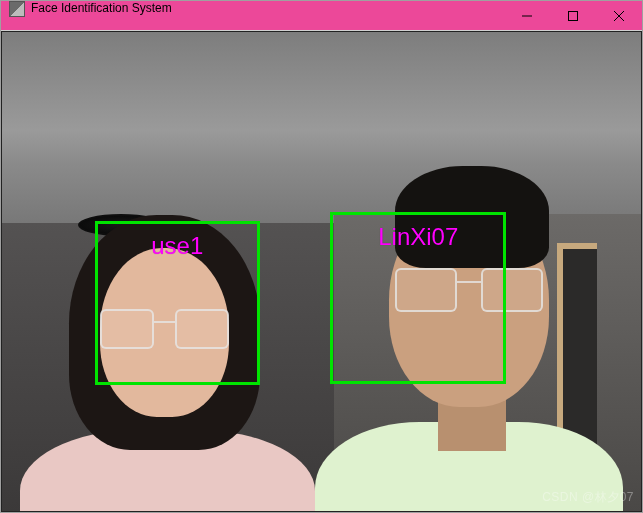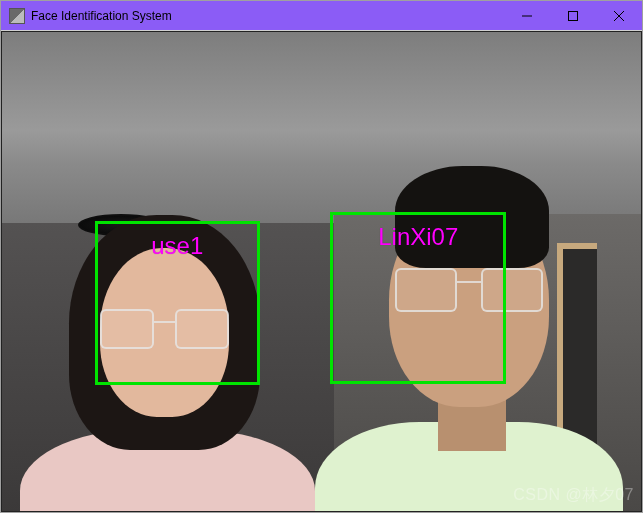--- a/index.html
+++ b/index.html
@@ -17,23 +17,23 @@
     .window {
       width: 643px;
       height: 513px;
       border: 1px solid #a0a0a0;
       background: #fff;
       display: flex;
       flex-direction: column;
     }
     .titlebar {
       height: 30px;
-      background: #8b5cf6;
+      background: #ec4899;
       display: flex;
-      align-items: center;
+      align-items: flex-start;
       border-bottom: 1px solid #d0d0d0;
       user-select: none;
     }
     .app-icon {
       width: 16px;
       height: 16px;
       margin-left: 8px;
       margin-right: 6px;
       background: linear-gradient(135deg, #6a6a6a 50%, #bcbcbc 50%);
       border: 1px solid #555;
@@ -217,21 +217,21 @@
       font-size: 24px;
       font-weight: 500;
       white-space: nowrap;
       text-shadow: 0 0 1px rgba(0,0,0,0.3);
     }
     .watermark {
       position: absolute;
       right: 8px;
       bottom: 6px;
       color: rgba(255,255,255,0.35);
-      font-size: 16px;
+      font-size: 12px;
       font-family: "Microsoft YaHei", sans-serif;
       letter-spacing: 0.5px;
       text-align: right;
     }
     .outer-border {
       position: absolute;
       inset: 0;
       border: 1px solid #222;
       pointer-events: none;
     }

